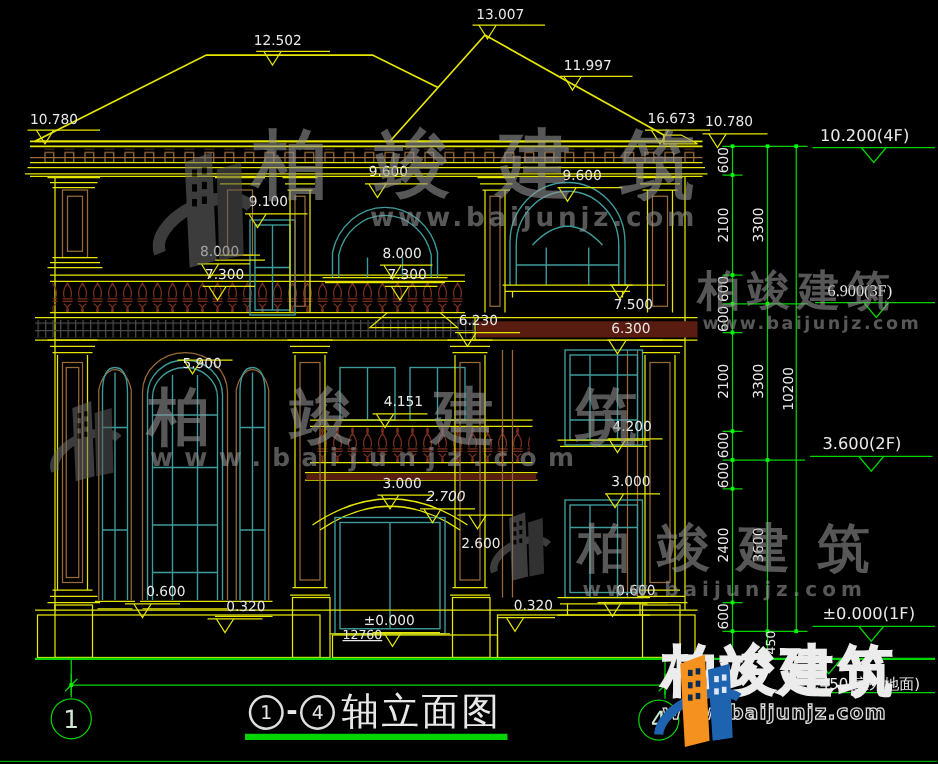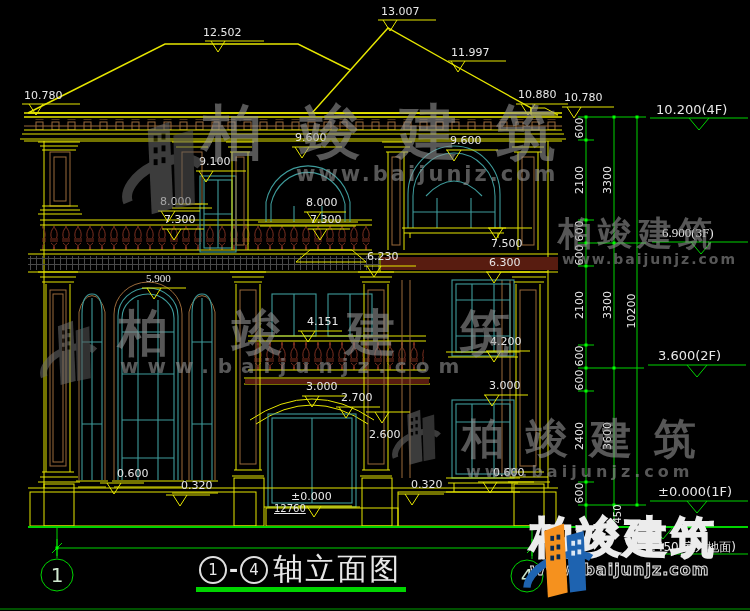--- a/index.html
+++ b/index.html
@@ -250,41 +250,41 @@
         <rect x="635.5" y="503.5" width="3" height="3"></rect>
     <rect x="55.5" y="546.5" width="3" height="3"></rect>
         <rect x="530.5" y="546.5" width="3" height="3"></rect>
   </g>
 </svg>
 
 <div id="labels">
       <span class="lbl" style="left: 381px; top: 6px;">13.007</span>
       <span class="lbl" style="left: 203px; top: 27px;">12.502</span>
       <span class="lbl" style="left: 451px; top: 47px;">11.997</span>
-      <span class="lbl" style="left: 518px; top: 89px;">10.880</span>
+      <span class="lbl" style="left: 518px; top: 89px;">16.673</span>
       <span class="lbl" style="left: 564px; top: 92px;">10.780</span>
       <span class="lbl" style="left: 24px; top: 90px;">10.780</span>
       <span class="lbl" style="left: 656px; top: 103px; font-size: 13px;">10.200(4F)</span>
       <span class="lbl" style="left: 295px; top: 132px;">9.600</span>
       <span class="lbl" style="left: 199px; top: 156px;">9.100</span>
       <span class="lbl" style="left: 450px; top: 135px;">9.600</span>
       <span class="lbl" style="left: 160px; top: 196px;">8.000</span>
       <span class="lbl" style="left: 306px; top: 197px;">8.000</span>
       <span class="lbl" style="left: 164px; top: 214px;">7.300</span>
       <span class="lbl" style="left: 310px; top: 214px;">7.300</span>
       <span class="lbl" style="left: 491px; top: 195px; margin-top: 43px;">7.500</span>
       <span class="lbl" style="left: 662px; top: 226px; font-size: 13px; font-family: Liberation Serif, serif;">6.900(3F)</span>
       <span class="lbl" style="left: 367px; top: 251px;">6.230</span>
       <span class="lbl" style="left: 489px; top: 257px;">6.300</span>
-      <span class="lbl" style="left: 146px; top: 273px; font-family: Liberation Serif, serif;">5.900</span>
+      <span class="lbl" style="left: 146px; top: 285px;">5.900</span>
       <span class="lbl" style="left: 307px; top: 316px;">4.151</span>
       <span class="lbl" style="left: 490px; top: 336px;">4.200</span>
       <span class="lbl" style="left: 658px; top: 349px; font-size: 13px;">3.600(2F)</span>
       <span class="lbl" style="left: 306px; top: 381px;">3.000</span>
-      <span class="lbl" style="left: 341px; top: 392px;">2.700</span>
+      <span class="lbl" style="left: 341px; top: 392px; font-style: italic;">2.700</span>
       <span class="lbl" style="left: 369px; top: 397px; margin-top: 32px;">2.600</span>
       <span class="lbl" style="left: 489px; top: 380px;">3.000</span>
       <span class="lbl" style="left: 117px; top: 468px;">0.600</span>
       <span class="lbl" style="left: 181px; top: 480px;">0.320</span>
       <span class="lbl" style="left: 493px; top: 467px;">0.600</span>
       <span class="lbl" style="left: 411px; top: 479px;">0.320</span>
       <span class="lbl" style="left: 291px; top: 491px;">±0.000</span>
       <span class="lbl" style="left: 658px; top: 485px; font-size: 13px;">±0.000(1F)</span>
       <span class="lbl" style="left: 640px; top: 541px; font-size: 12px;">-0.450(室外地面)</span>
       <span class="lbl" style="left: 274px; top: 504px; font-size: 10px; text-decoration: underline;">12760</span>

